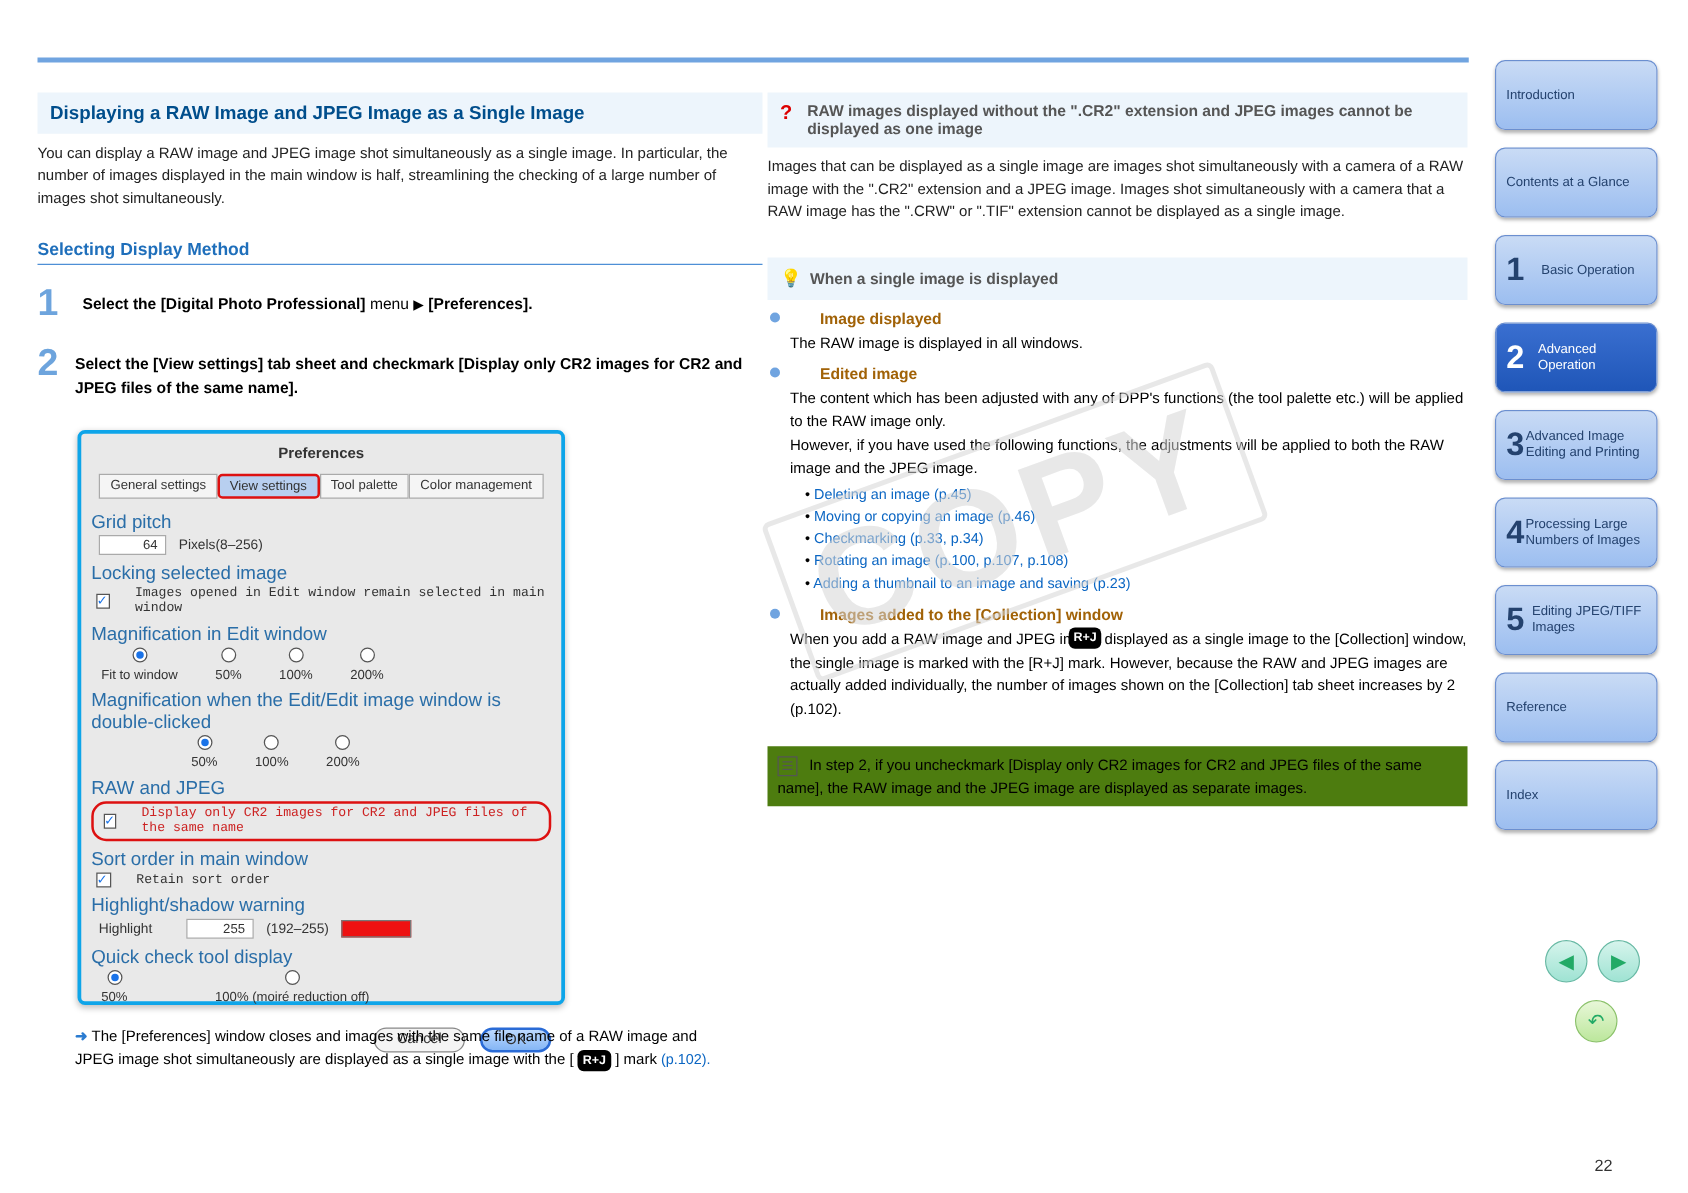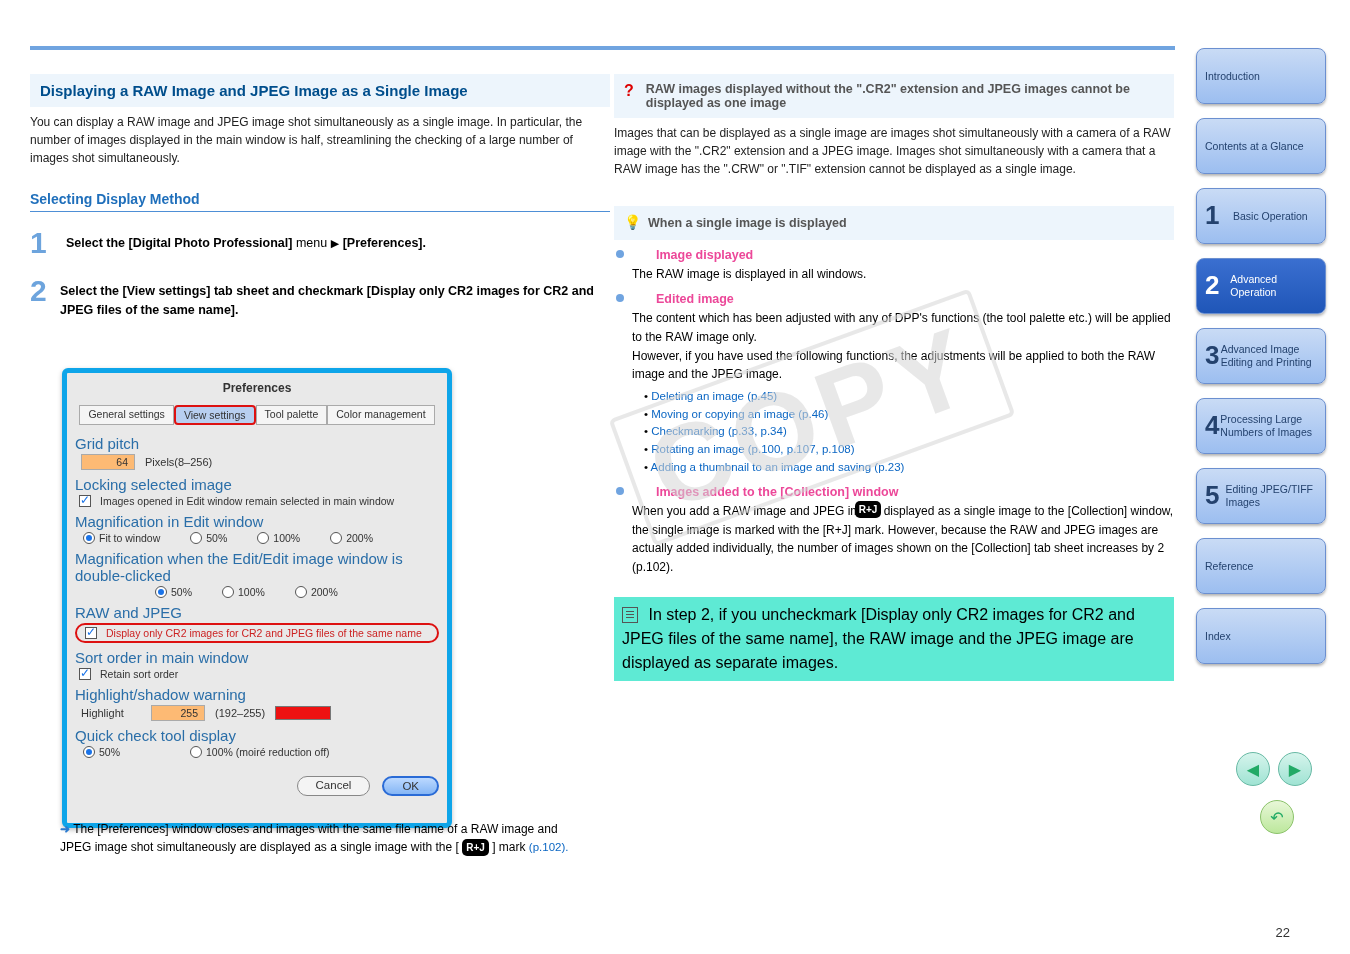--- a/index.html
+++ b/index.html
@@ -31,66 +31,66 @@
     padding-bottom: 4px;
     display:flex; align-items:baseline; gap:8px;
   }
   .body-text { font-size: 12px; color: #222; margin-top: 6px; line-height:1.5;}
   .step-row { display: flex; gap: 10px; margin-top: 14px; }
   .step-num { font-size: 30px; font-weight: bold; color: #6da4dd; width: 26px; }
   .step-text { font-size: 12.5px; padding-top: 8px; line-height:1.5;}
   .menu-ref { font-weight: bold; }
   .tri { font-size: 11px; }
   .dialog {
-    position: absolute; left: 62px; top: 368px;
+    position: absolute; left: 62px; top: 344px;
     width: 390px; height: 460px;
     background: #e9e9e9;
-    border: 5px solid #0ea5e9;
+    border: 3px solid #0ea5e9;
     border-radius: 6px;
     box-shadow: 0 2px 5px rgba(0,0,0,0.25);
     padding: 6px 8px 10px 8px;
     font-size: 11px;
     color: #333;
   }
   .dlg-title { text-align: center; font-weight: bold; font-size: 12px; margin:2px 0 10px;}
   .tabs { display:flex; justify-content:center; gap:0; margin-bottom:10px;}
   .tab { background:#f5f5f5; border:1px solid #aaa; padding:2px 8px; font-size:10.5px;}
   .tab.active { background:#b8cff0; border:2px solid #d11; border-radius:4px; position:relative; z-index:2;}
   .group-label { color:#2a6ea8; font-size:15px; margin:6px 0 2px;}
   .row { display:flex; align-items:center; gap:10px; margin:2px 0 4px 6px;}
-  .txtin { background:#fdba74; border:1px solid #aaa; padding:1px 6px; width:54px; text-align:right; font-size:10.5px;}
-  .chkline { display:flex; align-items:center; gap:9px; font-size:10.5px; margin-left:4px;}
+  .txtin { background:#ffffff; border:1px solid #aaa; padding:1px 6px; width:54px; text-align:right; font-size:10.5px;}
+  .chkline { display:flex; align-items:center; gap:20px; font-size:10.5px; margin-left:4px;font-family:Liberation Mono, monospace;}
   .chk { width:12px; height:12px; border:1px solid #555; background:#fff; position:relative; display:inline-block;}
   .chk.on::after { content:"✓"; position:absolute; left:0; top:-3px; font-size:12px; color:#1a73e8;}
   .radio { width:12px;height:12px;border:1px solid #555;border-radius:50%;display:inline-block;position:relative;background:#fff;}
   .radio.on::after{content:"";position:absolute;left:2px;top:2px;width:6px;height:6px;background:#1a73e8;border-radius:50%;}
   .radio-row { display:flex; gap:30px; margin:2px 0 6px 8px; font-size:10.5px;}
-  .radio-row label{display:flex;align-items:center;gap:4px;}
+  .radio-row label{display:flex;align-items:center;gap:4px;flex-direction:column;}
   .raw-outline {
     border:2px solid #d11; border-radius:12px;
     padding:2px 4px; margin-top:2px;
   }
   .color-chip { width:56px; height:14px; display:inline-block; border:1px solid #777;}
   .dlg-btns { display:flex; justify-content:flex-end; gap:12px; margin-top:18px; }
   .btn { border:1px solid #888; border-radius:12px; padding:2px 18px; font-size:11.5px; background:#f4f4f4;}
   .btn.ok { background:linear-gradient(#bcd9ff,#85b6f5); border:2px solid #2a6bd6;}
   .arrow-note { position:absolute; left:60px; top:820px; width:530px; font-size:12px; line-height:1.5;}
   .arrow-note .arr { color:#2a7bd0; font-weight:bold; }
   .rj-badge {
     display:inline-block; background:#000; color:#fff; font-weight:bold;
     font-size:10px; padding:1px 4px; border-radius:5px;
   }
   .q-mark { color:#d00; font-weight:bold; font-size:16px; margin-right:6px;}
   .bulb-icon {  width:18px; height:18px; display:inline-block; position:relative; }
   .bulb-icon::before { content:"💡"; font-size:14px; }
-  .info-title { font-weight:bold; color:#ec4899; font-size:12.5px;padding-left:24px; }
+  .info-title { font-weight:bold; color:#a16207; font-size:12.5px;padding-left:24px; }
   .bullet-list { margin-top:6px; padding-left:18px; }
   .bullet-list li { list-style:none; position:relative; font-size:12px; line-height:1.55; margin-bottom:6px;}
   .bullet-list li::before { content:""; position:absolute; left:-16px; top:4px; width:8px;height:8px;background:#70a4e0;border-radius:50%;}
-  .note-box { background:#5eead4; padding:6px 8px; margin-top:20px; font-size:16px; line-height:1.5;}
+  .note-box { background:#4d7c0f; padding:6px 8px; margin-top:20px; font-size:12px; line-height:1.5;}
   .note-icon { display:inline-block; width:16px;height:16px; border:1px solid #555; position:relative; margin-right:6px; vertical-align:middle;}
   .note-icon::before{content:"";position:absolute;left:3px;top:3px;width:8px;height:1px;background:#555;box-shadow:0 3px 0 #555,0 6px 0 #555;}
   .page-link { color:#0b66c3; font-size:11.5px;}
   .watermark {
     position:absolute; left:620px; top:350px;
     font-size:110px; font-weight:bold; color:#d6d6d6;
     transform:rotate(-20deg); letter-spacing:6px;
     border:4px solid #d6d6d6; padding:0 20px; border-radius:6px;
     opacity:0.55; pointer-events:none;
   }

